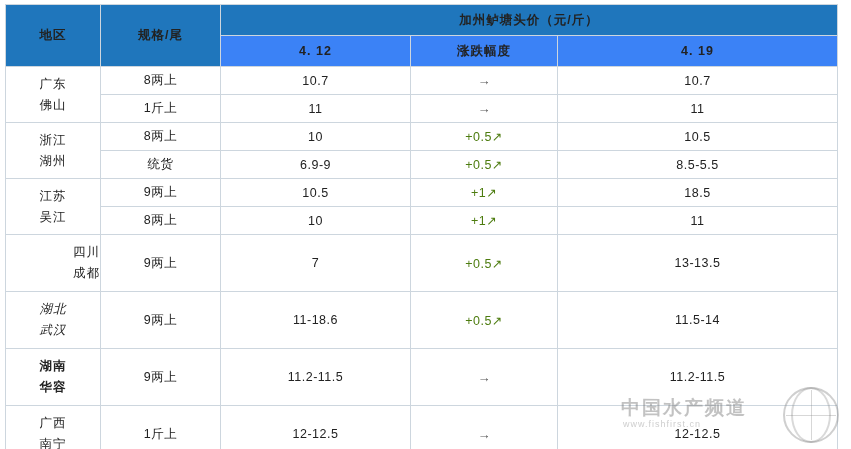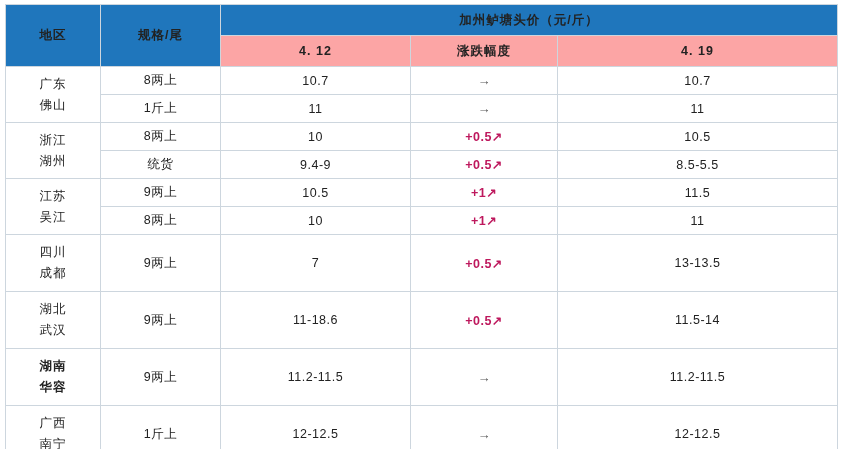--- a/index.html
+++ b/index.html
@@ -37,21 +37,21 @@
   
   th.hdr {
     background: #1f76bc;
     color: #ffffff;
     font-weight: bold;
     font-size: 13.5px;
     border: 1px solid #1f76bc;
     letter-spacing: 1px;
   }
   th.hdr-sub {
-    background: #fca5a5;
+    background: #3b82f6;
     color: #ffffff;
     font-weight: bold;
     font-size: 12.5px;
     border: 1px solid #1f76bc;
     letter-spacing: 1px;
   }
   col.c-region { width: 95px; }
   col.c-spec   { width: 120px; }
   col.c-d1     { width: 190px; }
   col.c-chg    { width: 147px; }
@@ -75,22 +75,22 @@
   }
   td.num {
     font-size: 12.5px;
     color: #333333;
     letter-spacing: 0.5px;
   }
   td.chg {
     font-size: 12.5px;
   }
   .chg-up {
-    color: #be185d;
-    font-weight: bold;
+    color: #4d7c0f;
+    font-weight: normal;
     letter-spacing: 0.5px;
   }
   .chg-flat {
     color: #5a5a5a;
     font-size: 13px;
   }
   
   #watermark {
     position: absolute;
     right: 10px;
@@ -204,52 +204,52 @@
             <span class="r1">浙江</span>
             <span class="r2">湖州</span>
           </td>
           <td class="spec">8两上</td>
           <td class="num">10</td>
           <td class="chg"><span class="chg-up">+0.5</span><span class="chg-up arrow">↗</span></td>
           <td class="num">10.5</td>
         </tr>
         <tr class="row-h">
           <td class="spec">统货</td>
-          <td class="num">9.4-9</td>
+          <td class="num">6.9-9</td>
           <td class="chg"><span class="chg-up">+0.5</span><span class="chg-up arrow">↗</span></td>
           <td class="num">8.5-5.5</td>
         </tr>
         <tr class="row-h">
           <td class="region" rowspan="2">
             <span class="r1">江苏</span>
             <span class="r2">吴江</span>
           </td>
           <td class="spec">9两上</td>
           <td class="num">10.5</td>
           <td class="chg"><span class="chg-up">+1</span><span class="chg-up arrow">↗</span></td>
-          <td class="num">11.5</td>
+          <td class="num">18.5</td>
         </tr>
         <tr class="row-h">
           <td class="spec">8两上</td>
           <td class="num">10</td>
           <td class="chg"><span class="chg-up">+1</span><span class="chg-up arrow">↗</span></td>
           <td class="num">11</td>
         </tr>
         <tr class="row-h">
-          <td class="region" rowspan="1" style="height: 56px;">
+          <td class="region" rowspan="1" style="height: 56px; text-align: right;">
             <span class="r1">四川</span>
             <span class="r2">成都</span>
           </td>
           <td class="spec">9两上</td>
           <td class="num">7</td>
           <td class="chg"><span class="chg-up">+0.5</span><span class="chg-up arrow">↗</span></td>
           <td class="num">13-13.5</td>
         </tr>
         <tr class="row-h">
-          <td class="region" rowspan="1" style="height: 56px;">
+          <td class="region" rowspan="1" style="height: 56px; font-style: italic;">
             <span class="r1">湖北</span>
             <span class="r2">武汉</span>
           </td>
           <td class="spec">9两上</td>
           <td class="num">11-18.6</td>
           <td class="chg"><span class="chg-up">+0.5</span><span class="chg-up arrow">↗</span></td>
           <td class="num">11.5-14</td>
         </tr>
         <tr class="row-h">
           <td class="region" rowspan="1" style="height: 56px; font-weight: bold;">
@@ -267,14 +267,20 @@
             <span class="r2">南宁</span>
           </td>
           <td class="spec">1斤上</td>
           <td class="num">12-12.5</td>
           <td class="chg"><span class="chg-flat">→</span></td>
           <td class="num">12-12.5</td>
         </tr>
       </tbody>
   </table>
 
+  <div id="watermark">
+    <div class="wm-globe"></div>
+    <div class="wm-ellipse"></div>
+    <div class="wm-text">中国水产频道</div>
+    <div class="wm-sub">www.fishfirst.cn</div>
+  </div>
 
 </div>
 
 </body></html>

